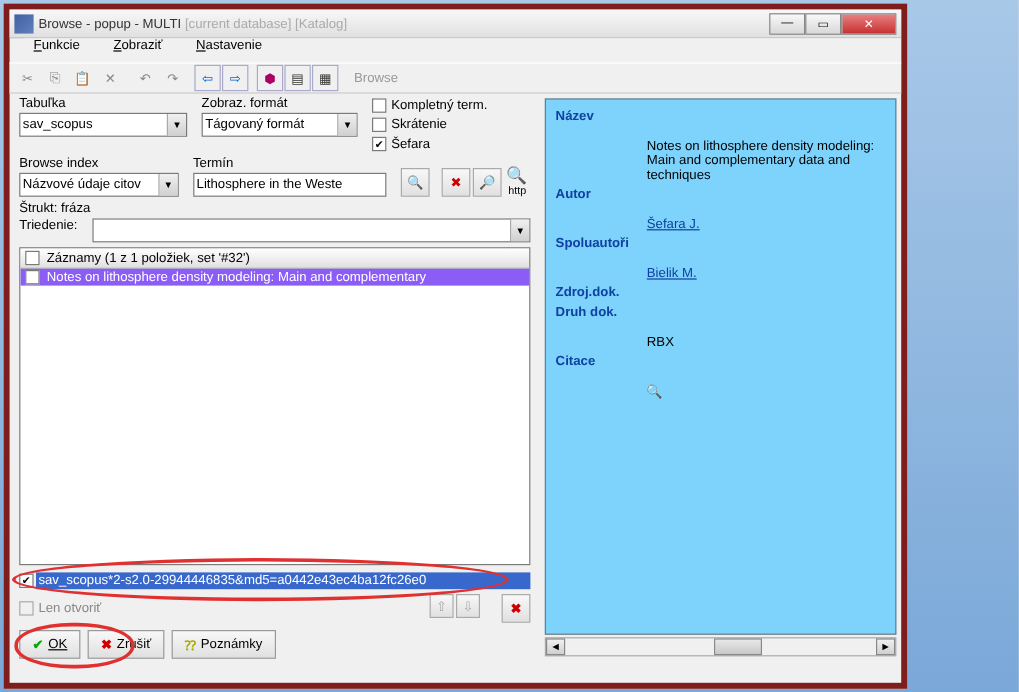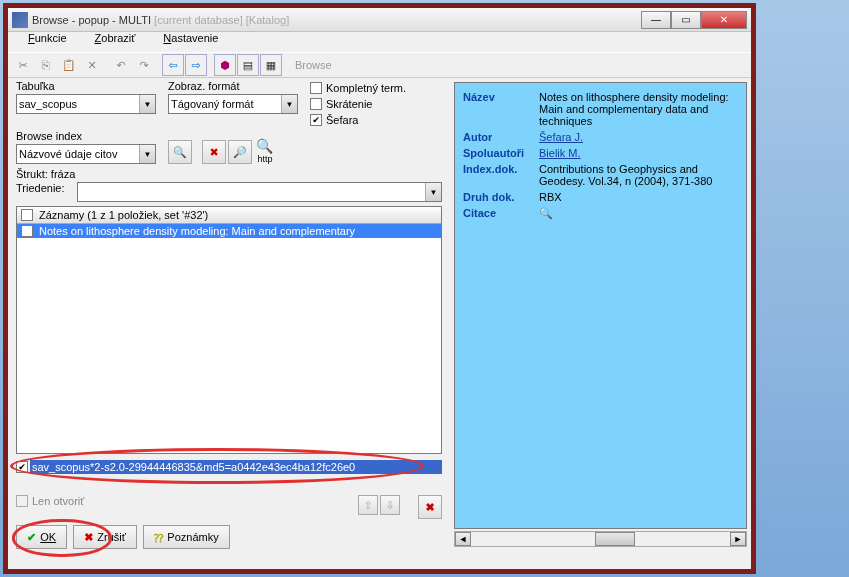--- a/index.html
+++ b/index.html
@@ -29,41 +29,41 @@
 .combo { height: 20px; border: 1px solid #7a7a7a; background: #fff; display: flex; align-items: center; padding: 0 2px; position: relative; }
 .combo-arrow { position: absolute; right: 0; top: 0; width: 16px; height: 18px; background: linear-gradient(to bottom, #f0f0f0, #d0d0d0); border-left: 1px solid #aaa; display: flex; align-items: center; justify-content: center; font-size: 8px; }
 .input { height: 20px; border: 1px solid #7a7a7a; background: #fff; padding: 0 2px; }
 .checkbox-row { display: flex; align-items: center; gap: 4px; height: 16px; }
 .chk { width: 12px; height: 12px; border: 1px solid #7a7a7a; background: #fff; display: flex; align-items: center; justify-content: center; font-size: 9px; }
 .icon-btn { width: 24px; height: 24px; border: 1px solid #aaa; background: linear-gradient(to bottom, #f8f8f8, #e0e0e0); display: flex; align-items: center; justify-content: center; }
 .list-area { flex: 1; border: 1px solid #7a7a7a; background: #fff; margin-top: 2px; overflow: hidden; }
 .list-header { background: linear-gradient(to bottom, #fff, #e0e0e0); border-bottom: 1px solid #aaa; padding: 2px 4px; display: flex; align-items: center; }
 .hdr-chk { width: 12px; height: 12px; border: 1px solid #7a7a7a; background: #fff; margin-right: 6px; }
 .list-row { display: flex; align-items: center; padding: 1px 4px; }
-.list-row.sel { background: #3b82f6; color: #fff; }
+.list-row.sel { background: #8b5cf6; color: #fff; }
 .row-chk { width: 12px; height: 12px; border: 1px solid #7a7a7a; background: #fff; margin-right: 6px; }
 .bottom-ctrl { margin-top: 4px; position: relative; }
 .hl-input { display: flex; align-items: center; height: 18px; }
 .hl-text { background: #3868cc; color: #fff; padding: 1px 2px; flex: 1; white-space: nowrap; overflow: hidden; }
 .red-oval { position: absolute; border: 3px solid #e03030; border-radius: 50%; pointer-events: none; }
 .oval1 { left: -6px; top: -10px; width: 414px; height: 36px; }
 .btn-row { display: flex; gap: 6px; margin-top: 36px; align-items: center; }
 .btn { height: 24px; border: 1px solid #999; background: linear-gradient(to bottom, #f8f8f8, #e0e0e0); display: flex; align-items: center; padding: 0 10px; gap: 4px; }
 .oval2 { left: -4px; top: -6px; width: 100px; height: 38px; border-radius: 48%; }
 .up-down { margin-left: auto; display: flex; gap: 2px; }
 .details { flex: 1; border: 1px solid #7a7a7a; background: #7dd3fc; overflow: auto; padding: 8px; }
 .detail-row { display: flex; margin-bottom: 4px; }
 .detail-label { width: 76px; color: #1040a0; font-weight: bold; flex-shrink: 0; }
-.detail-value { color: #000; flex: 1; }
+.detail-value { color: #000; flex: 1; margin-top: 25px; }
 .detail-value a { color: #1040a0; text-decoration: underline; }
 .hscroll { height: 16px; border: 1px solid #aaa; background: #f0f0f0; margin-top: 2px; position: relative; }
 .hscroll-thumb { position: absolute; left: 140px; width: 40px; height: 14px; background: linear-gradient(to bottom, #e8e8e8, #c8c8c8); border: 1px solid #888; }
 .hscroll-arrow { position: absolute; width: 16px; height: 14px; background: linear-gradient(to bottom, #f0f0f0, #d0d0d0); border: 1px solid #888; display: flex; align-items: center; justify-content: center; font-size: 9px; }
 .statusbar { position: absolute; bottom: 0; left: 0; right: 0; height: 18px; background: #f0f0f0; border-top: 1px solid #ccc; padding: 2px 8px; color: #333; }
-.len-chk { display: flex; align-items: flex-start; gap: 4px; margin-top: 19px; color: #888; }
+.len-chk { display: flex; align-items: center; gap: 4px; margin-top: 2px; color: #888; }
 .grey-chk { width: 12px; height: 12px; border: 1px solid #aaa; background: #f0f0f0; }
 </style>
 </head>
 <body>
 
 <div class="window">
   <div class="titlebar">
     <div class="titlebar-icon"></div>
     <div class="titlebar-text">
       <span>Browse - popup - MULTI</span> <span class="disabled-text">[current database] [Katalog]</span>
@@ -134,20 +134,24 @@
       </div>
 
       <div class="row">
         <div class="field-group" style="width:140px">
           <div class="field-label">Browse index</div>
           <div class="combo">
             <span>Názvové údaje citov</span>
               <div class="combo-arrow">▼</div>
           </div>
         </div>
+        <div class="field-group" style="width:170px">
+          <div class="field-label">Termín</div>
+          <input class="input" value="Lithosphere in the Weste" style="">
+        </div>
         <div style="display:flex;align-items:flex-end;gap:2px">
           <div class="icon-btn">🔍</div>
           <div style="width:6px"></div>
           <div class="icon-btn" style="color:#c00">✖</div>
           <div class="icon-btn">🔎</div>
           <div style="display:flex;flex-direction:column;align-items:center;width:22px">
             <div style="font-size:14px">🔍</div>
             <div style="font-size:9px">http</div>
           </div>
         </div>
@@ -217,22 +221,21 @@
           </div>
         <div class="detail-row">
             <div class="detail-label">Autor</div>
             <div class="detail-value"><a>Šefara J.</a></div>
           </div>
         <div class="detail-row">
             <div class="detail-label">Spoluautoři</div>
             <div class="detail-value"><a>Bielik M.</a></div>
           </div>
         <div class="detail-row">
-            <div class="detail-label">Index.dok.</div>
-            <div class="detail-value">Contributions to Geophysics and Geodesy. Vol.34, n (2004), 371-380</div>
+            <div class="detail-label">Zdroj.dok.</div>
           </div>
         <div class="detail-row">
             <div class="detail-label">Druh dok.</div>
             <div class="detail-value">RBX</div>
           </div>
         <div class="detail-row">
             <div class="detail-label">Citace</div>
             <div class="detail-value"><span style="color:#1040a0">🔍</span></div>
           </div>
       </div>

